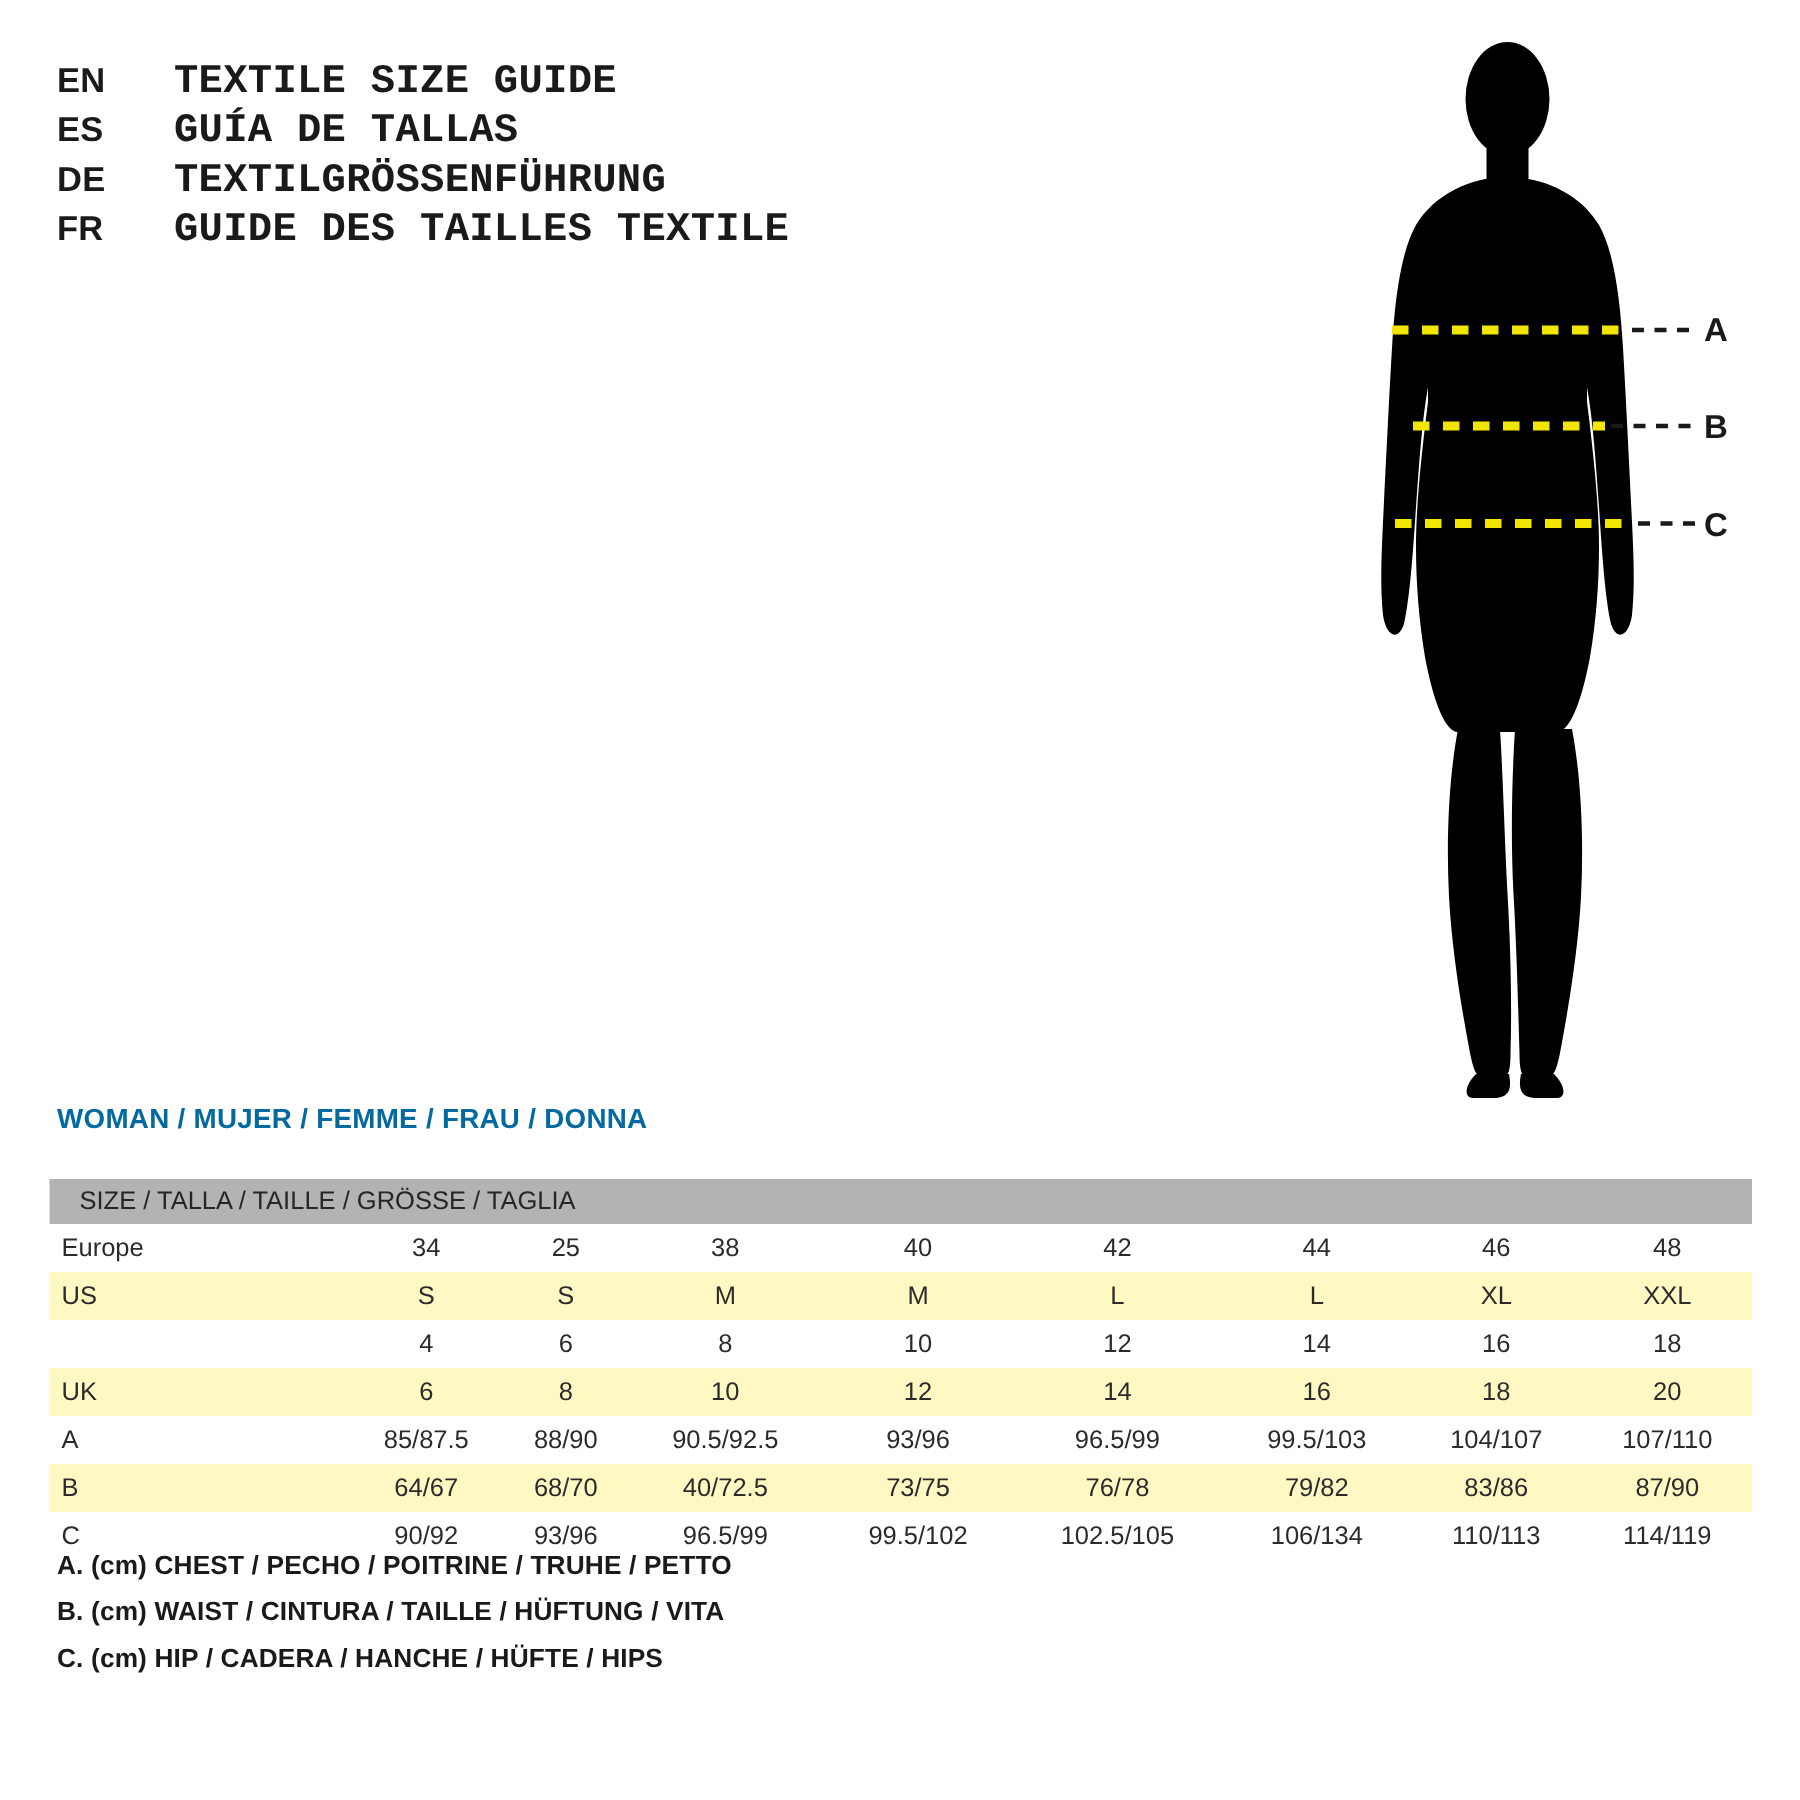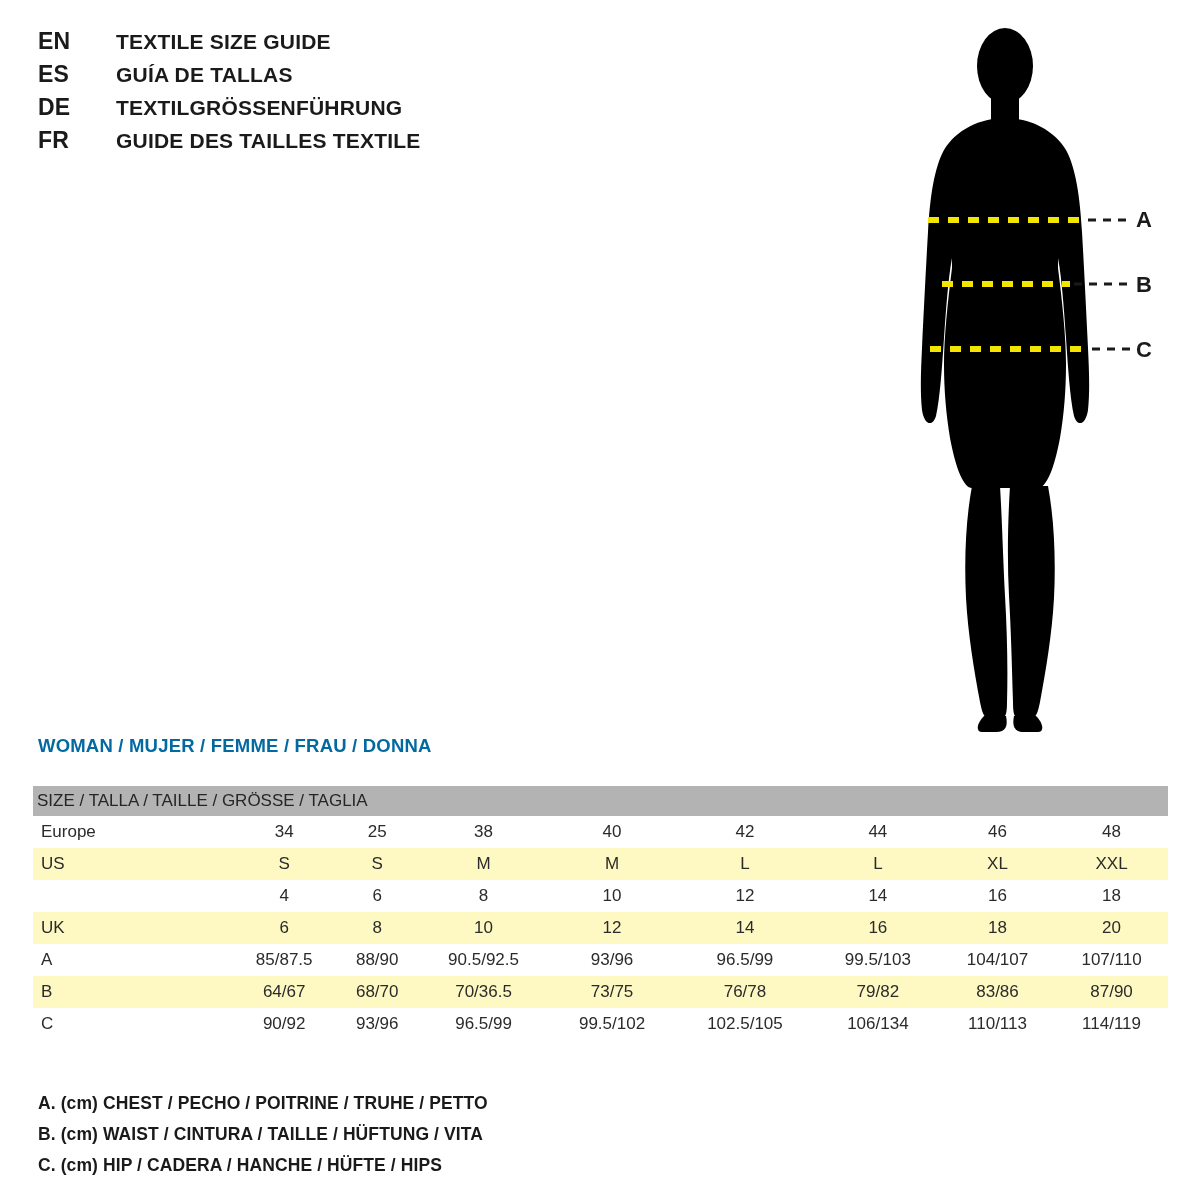--- a/index.html
+++ b/index.html
@@ -13,42 +13,43 @@
     position: relative;
     font-family: "Liberation Sans", sans-serif;
     color: #1a1a1a;
     overflow: hidden;
   }
 
   
   .titles {
     position: absolute;
     left: 38px;
-    top: 28px;
+    top: 40px;
     width: 620px;
   }
   .title-row {
     display: flex;
     align-items: baseline;
     height: 33px;
   }
   .title-lang {
     width: 78px;
     font-size: 23px;
     font-weight: bold;
     letter-spacing: 0.2px;
     color: #1a1a1a;
     flex: 0 0 78px;
   }
   .title-text {
-    font-size: 21px;
+    font-size: 27px;
     font-weight: bold;
     letter-spacing: 0.2px;
     color: #1a1a1a;
     white-space: nowrap;
+    font-family: Liberation Mono, monospace;
   }
 
   
   .figure-wrap {
     position: absolute;
     left: 860px;
     top: 18px;
     width: 320px;
     height: 720px;
   }
@@ -94,33 +95,33 @@
   table.size-table td.label-cell {
     text-align: left;
     padding-left: 8px;
     width: 190px;
   }
   tr.header-row {
     background: #b3b3b3;
   }
   tr.header-row td {
     text-align: left;
-    padding-left: 4px;
+    padding-left: 20px;
     font-size: 17px;
     color: #262626;
     height: 30px;
   }
   tr.row-alt { background: #fef9c3; }
   tr.row-plain { background: #ffffff; }
 
   
   .footnotes {
     position: absolute;
     left: 38px;
-    top: 1088px;
+    top: 1028px;
     width: 800px;
   }
   .footnote {
     font-size: 17.5px;
     font-weight: bold;
     color: #1a1a1a;
     line-height: 31px;
     letter-spacing: 0.1px;
     white-space: nowrap;
   }
@@ -281,21 +282,21 @@
       <td>96.5/99</td>
       <td>99.5/103</td>
       <td>104/107</td>
       <td>107/110</td>
     </tr>
 
     <tr class="row-alt">
       <td class="label-cell">B</td>
       <td>64/67</td>
       <td>68/70</td>
-      <td>70/36.5</td>
+      <td>40/72.5</td>
       <td>73/75</td>
       <td>76/78</td>
       <td>79/82</td>
       <td>83/86</td>
       <td>87/90</td>
     </tr>
 
     <tr class="row-plain">
       <td class="label-cell">C</td>
       <td>90/92</td>

